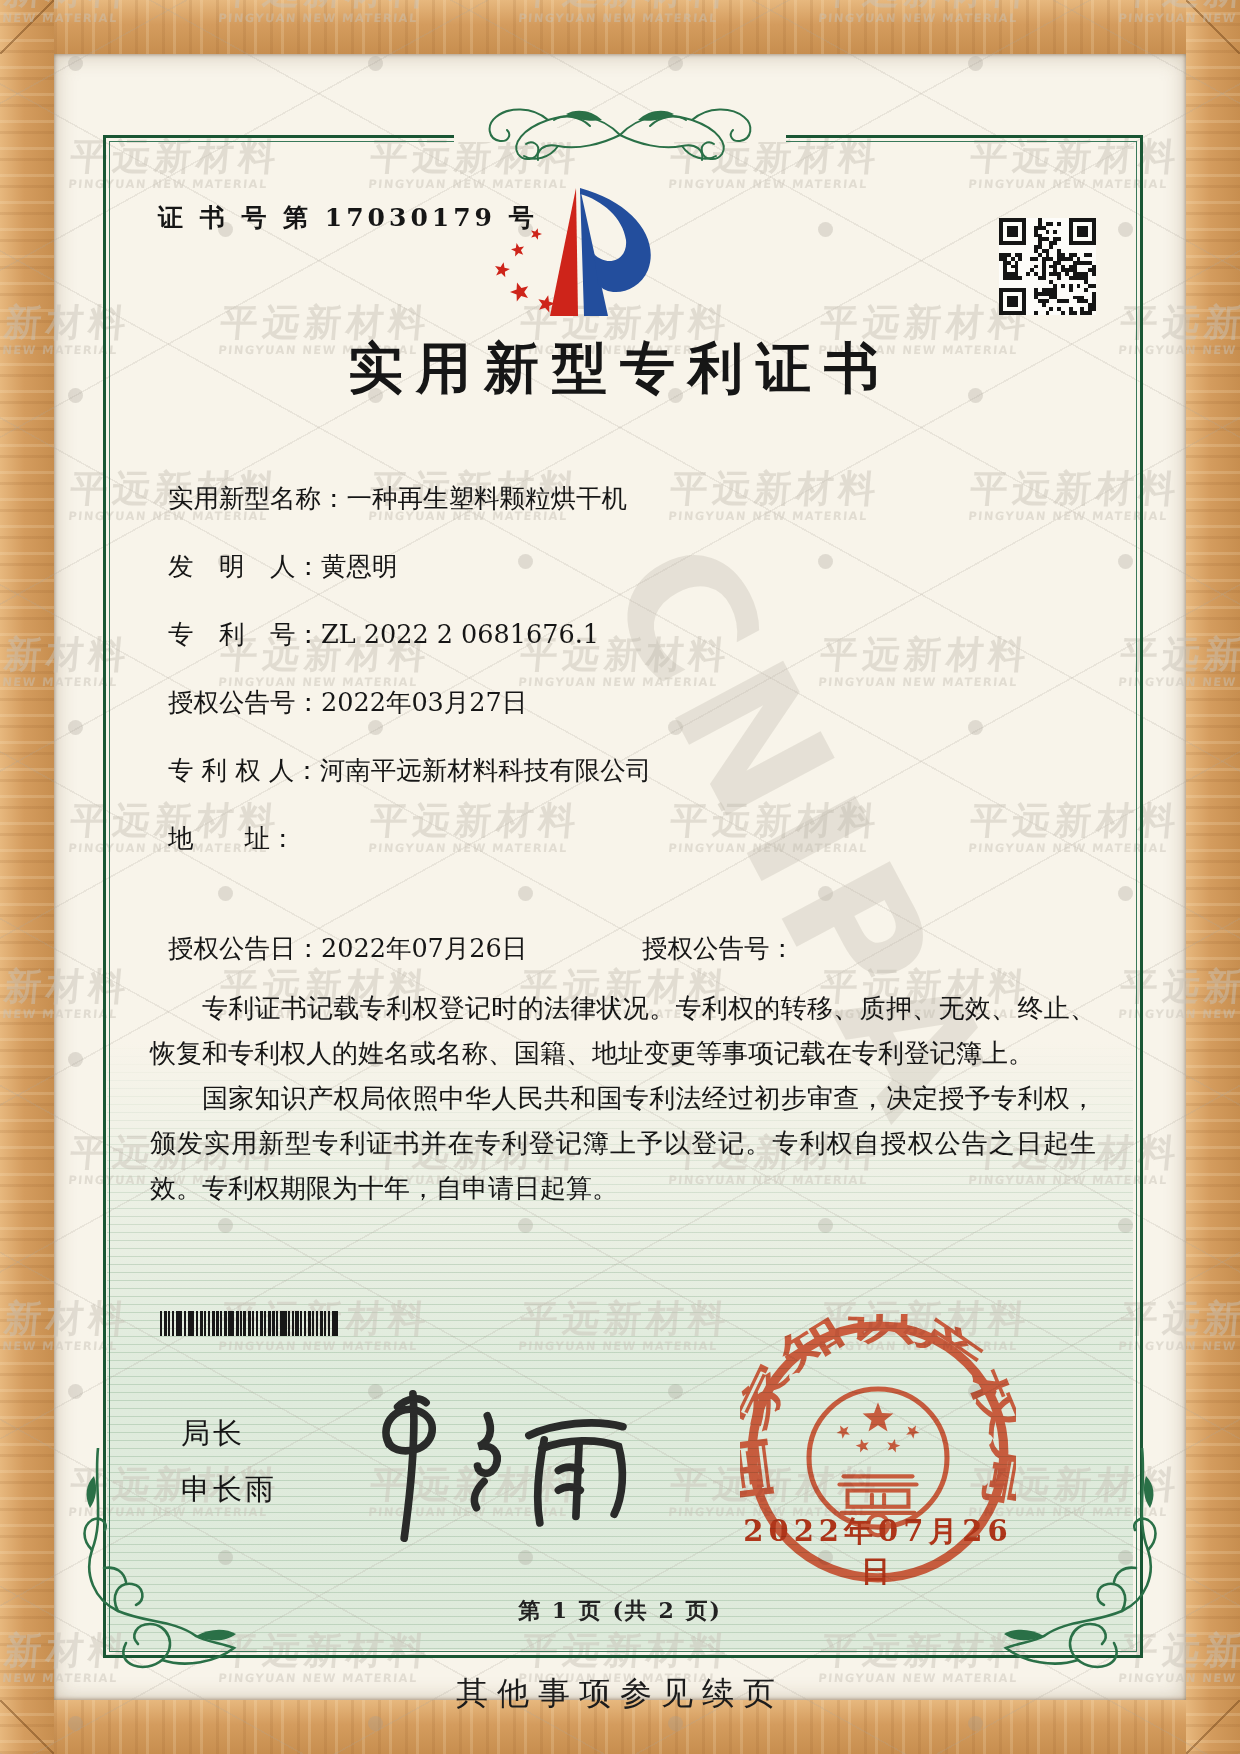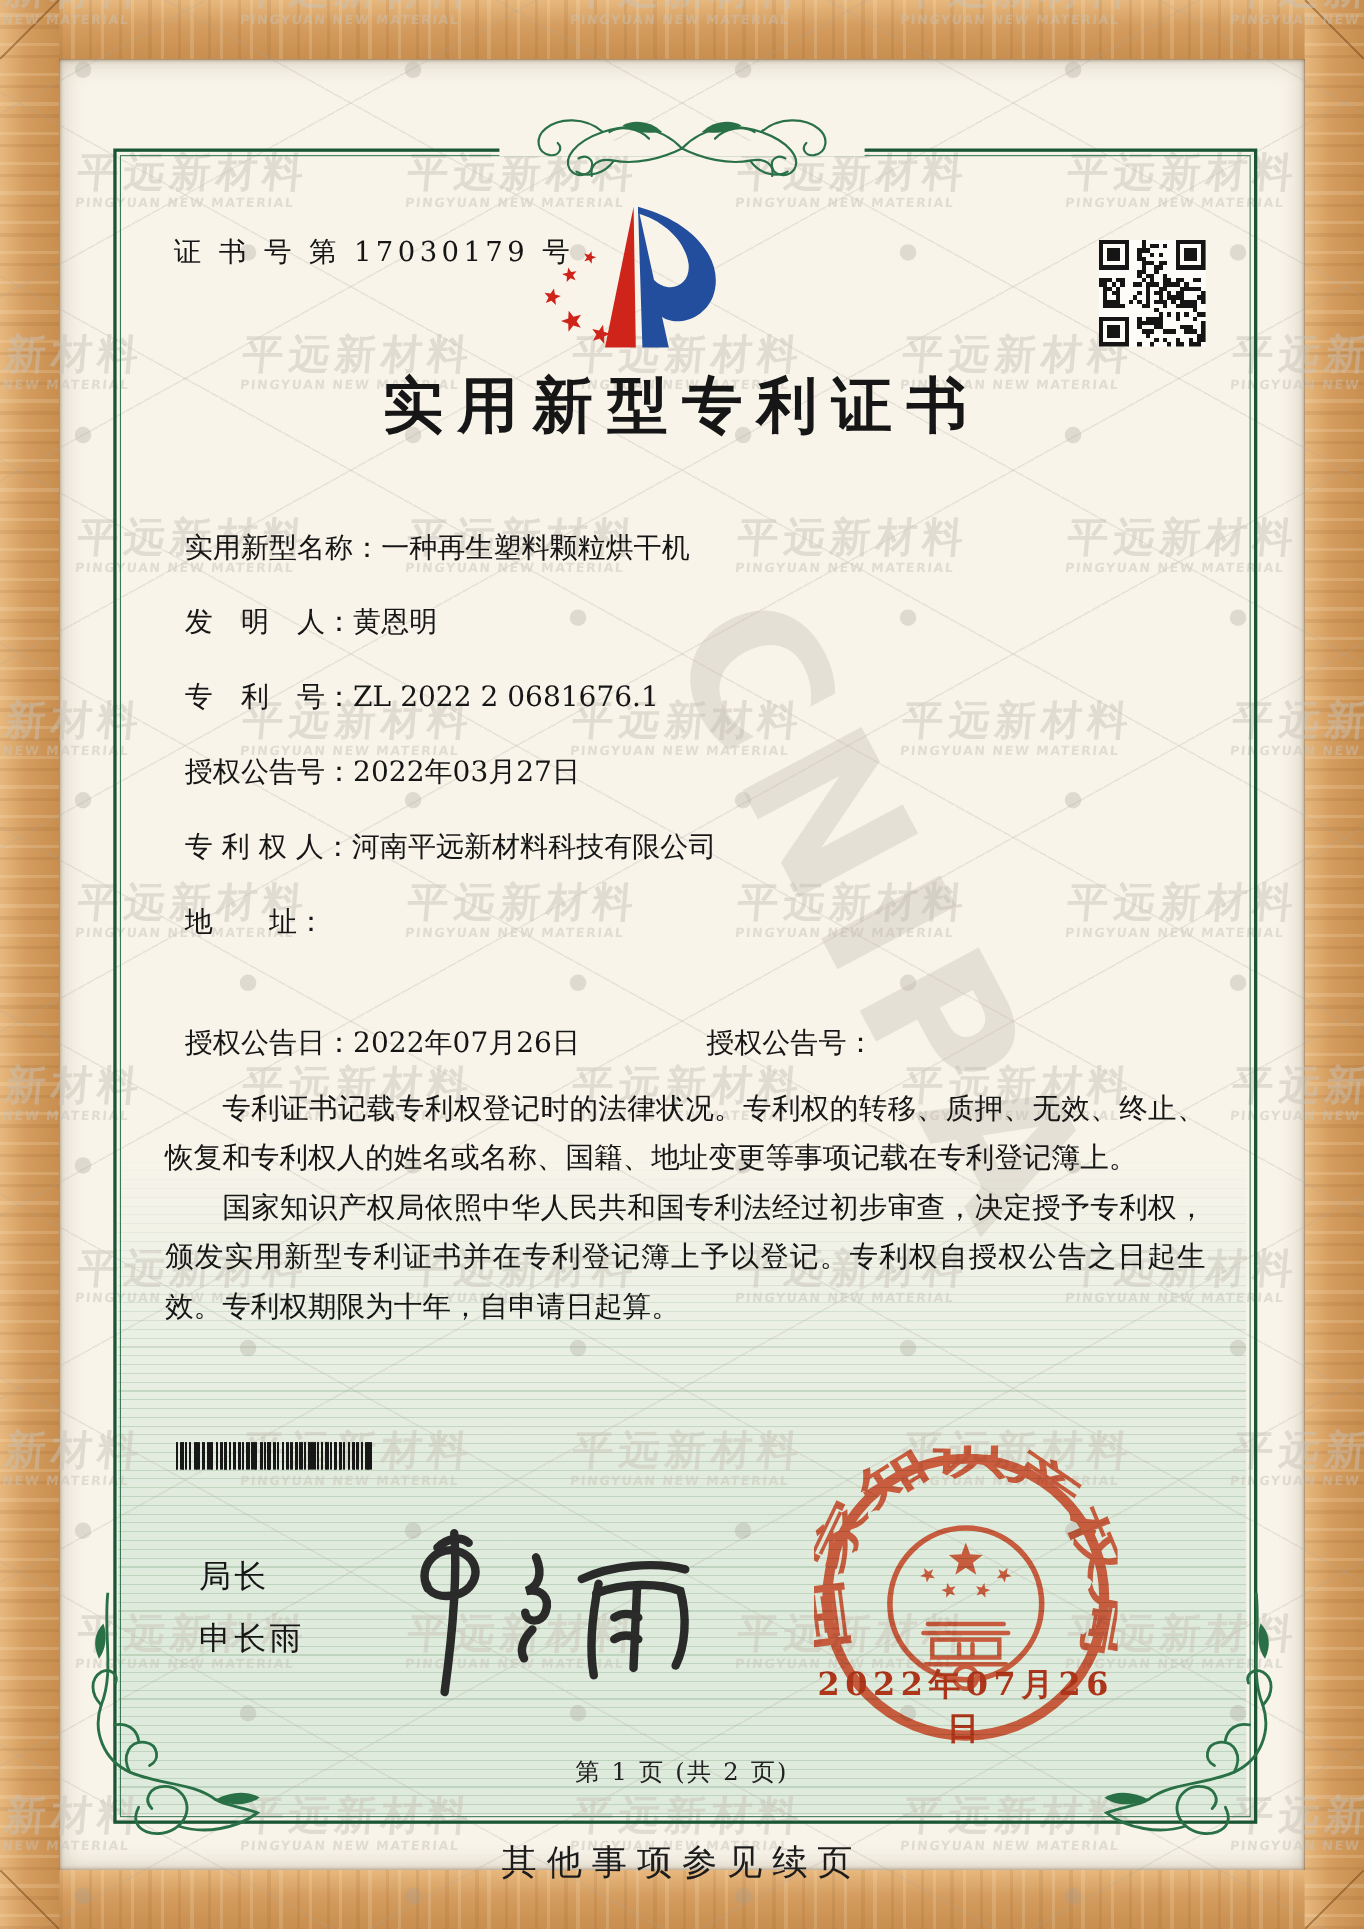--- a/index.html
+++ b/index.html
@@ -56,40 +56,40 @@
     border:3px solid #1a5634;pointer-events:none;}
   .gborder::before{content:'';position:absolute;inset:3px;border:1px solid #39795a;}
   .orn{position:absolute;z-index:4;pointer-events:none;}
   .orn-top{left:450px;top:104px;width:340px;height:66px;}
   .orn-bl{left:60px;top:1448px;width:205px;height:225px;}
   .orn-br{right:60px;top:1448px;width:205px;height:225px;transform:scaleX(-1);}
 
   
   .content{position:absolute;inset:0;z-index:5;color:#161616;}
   .abs{position:absolute;}
-  .cert-number{left:158px;top:212px;font-size:25px;letter-spacing:4px;}
+  .cert-number{left:158px;top:201px;font-size:25px;letter-spacing:4px;font-weight:bold;}
   .logo{left:480px;top:186px;width:210px;height:150px;}
   .qr{left:999px;top:218px;width:97px;height:97px;}
   .title{left:0;right:0;top:332px;text-align:center;font-size:55px;font-weight:bold;letter-spacing:13px;}
   .fields{left:168px;top:470px;width:926px;font-size:25.5px;}
   .frow{position:absolute;left:0;right:0;display:flex;line-height:40px;}
   .flabel{white-space:pre;flex:none;}
   .fvalue{flex:1;}
   .pair{display:flex;}
   .pair-w{width:474px;flex:none;}
   .body-text{left:150px;top:986px;width:946px;font-size:26px;line-height:45px;text-align:justify;}
   .body-text p{margin:0;text-indent:2em;}
   .barcode{left:160px;top:1311px;width:180px;height:25px;
     background:repeating-linear-gradient(90deg,#171717 0 2px,transparent 2px 4px),
                repeating-linear-gradient(90deg,#171717 0 1px,transparent 1px 6px),
                repeating-linear-gradient(90deg,transparent 0 5px,#171717 5px 7px,transparent 7px 13px);}
   .signer-title{left:181px;top:1414px;font-size:29px;letter-spacing:3px;}
   .signer-name{left:181px;top:1470px;font-size:29px;letter-spacing:3px;font-family:Liberation Serif, serif;}
   .signature{left:352px;top:1372px;width:310px;height:175px;}
-  .footer-page{left:0;right:0;top:1596px;text-align:center;font-size:22px;color:#222;letter-spacing:2px;}
+  .footer-page{left:0;right:0;top:1596px;text-align:center;font-size:22px;color:#222;letter-spacing:2px;font-weight:bold;}
   .continuation{left:0;right:0;top:1672px;text-align:center;font-size:32px;letter-spacing:9px;color:#1c1c1c;}
 
   
   .seal{position:absolute;left:740px;top:1314px;width:276px;height:276px;z-index:6;mix-blend-mode:multiply;}
   .seal svg{opacity:.93;}
   .seal-date{position:absolute;left:-12px;right:-12px;top:198px;text-align:center;
     font-size:29px;font-weight:bold;letter-spacing:5px;color:#c93a1e;}
 </style>
 </head>
 <body>

